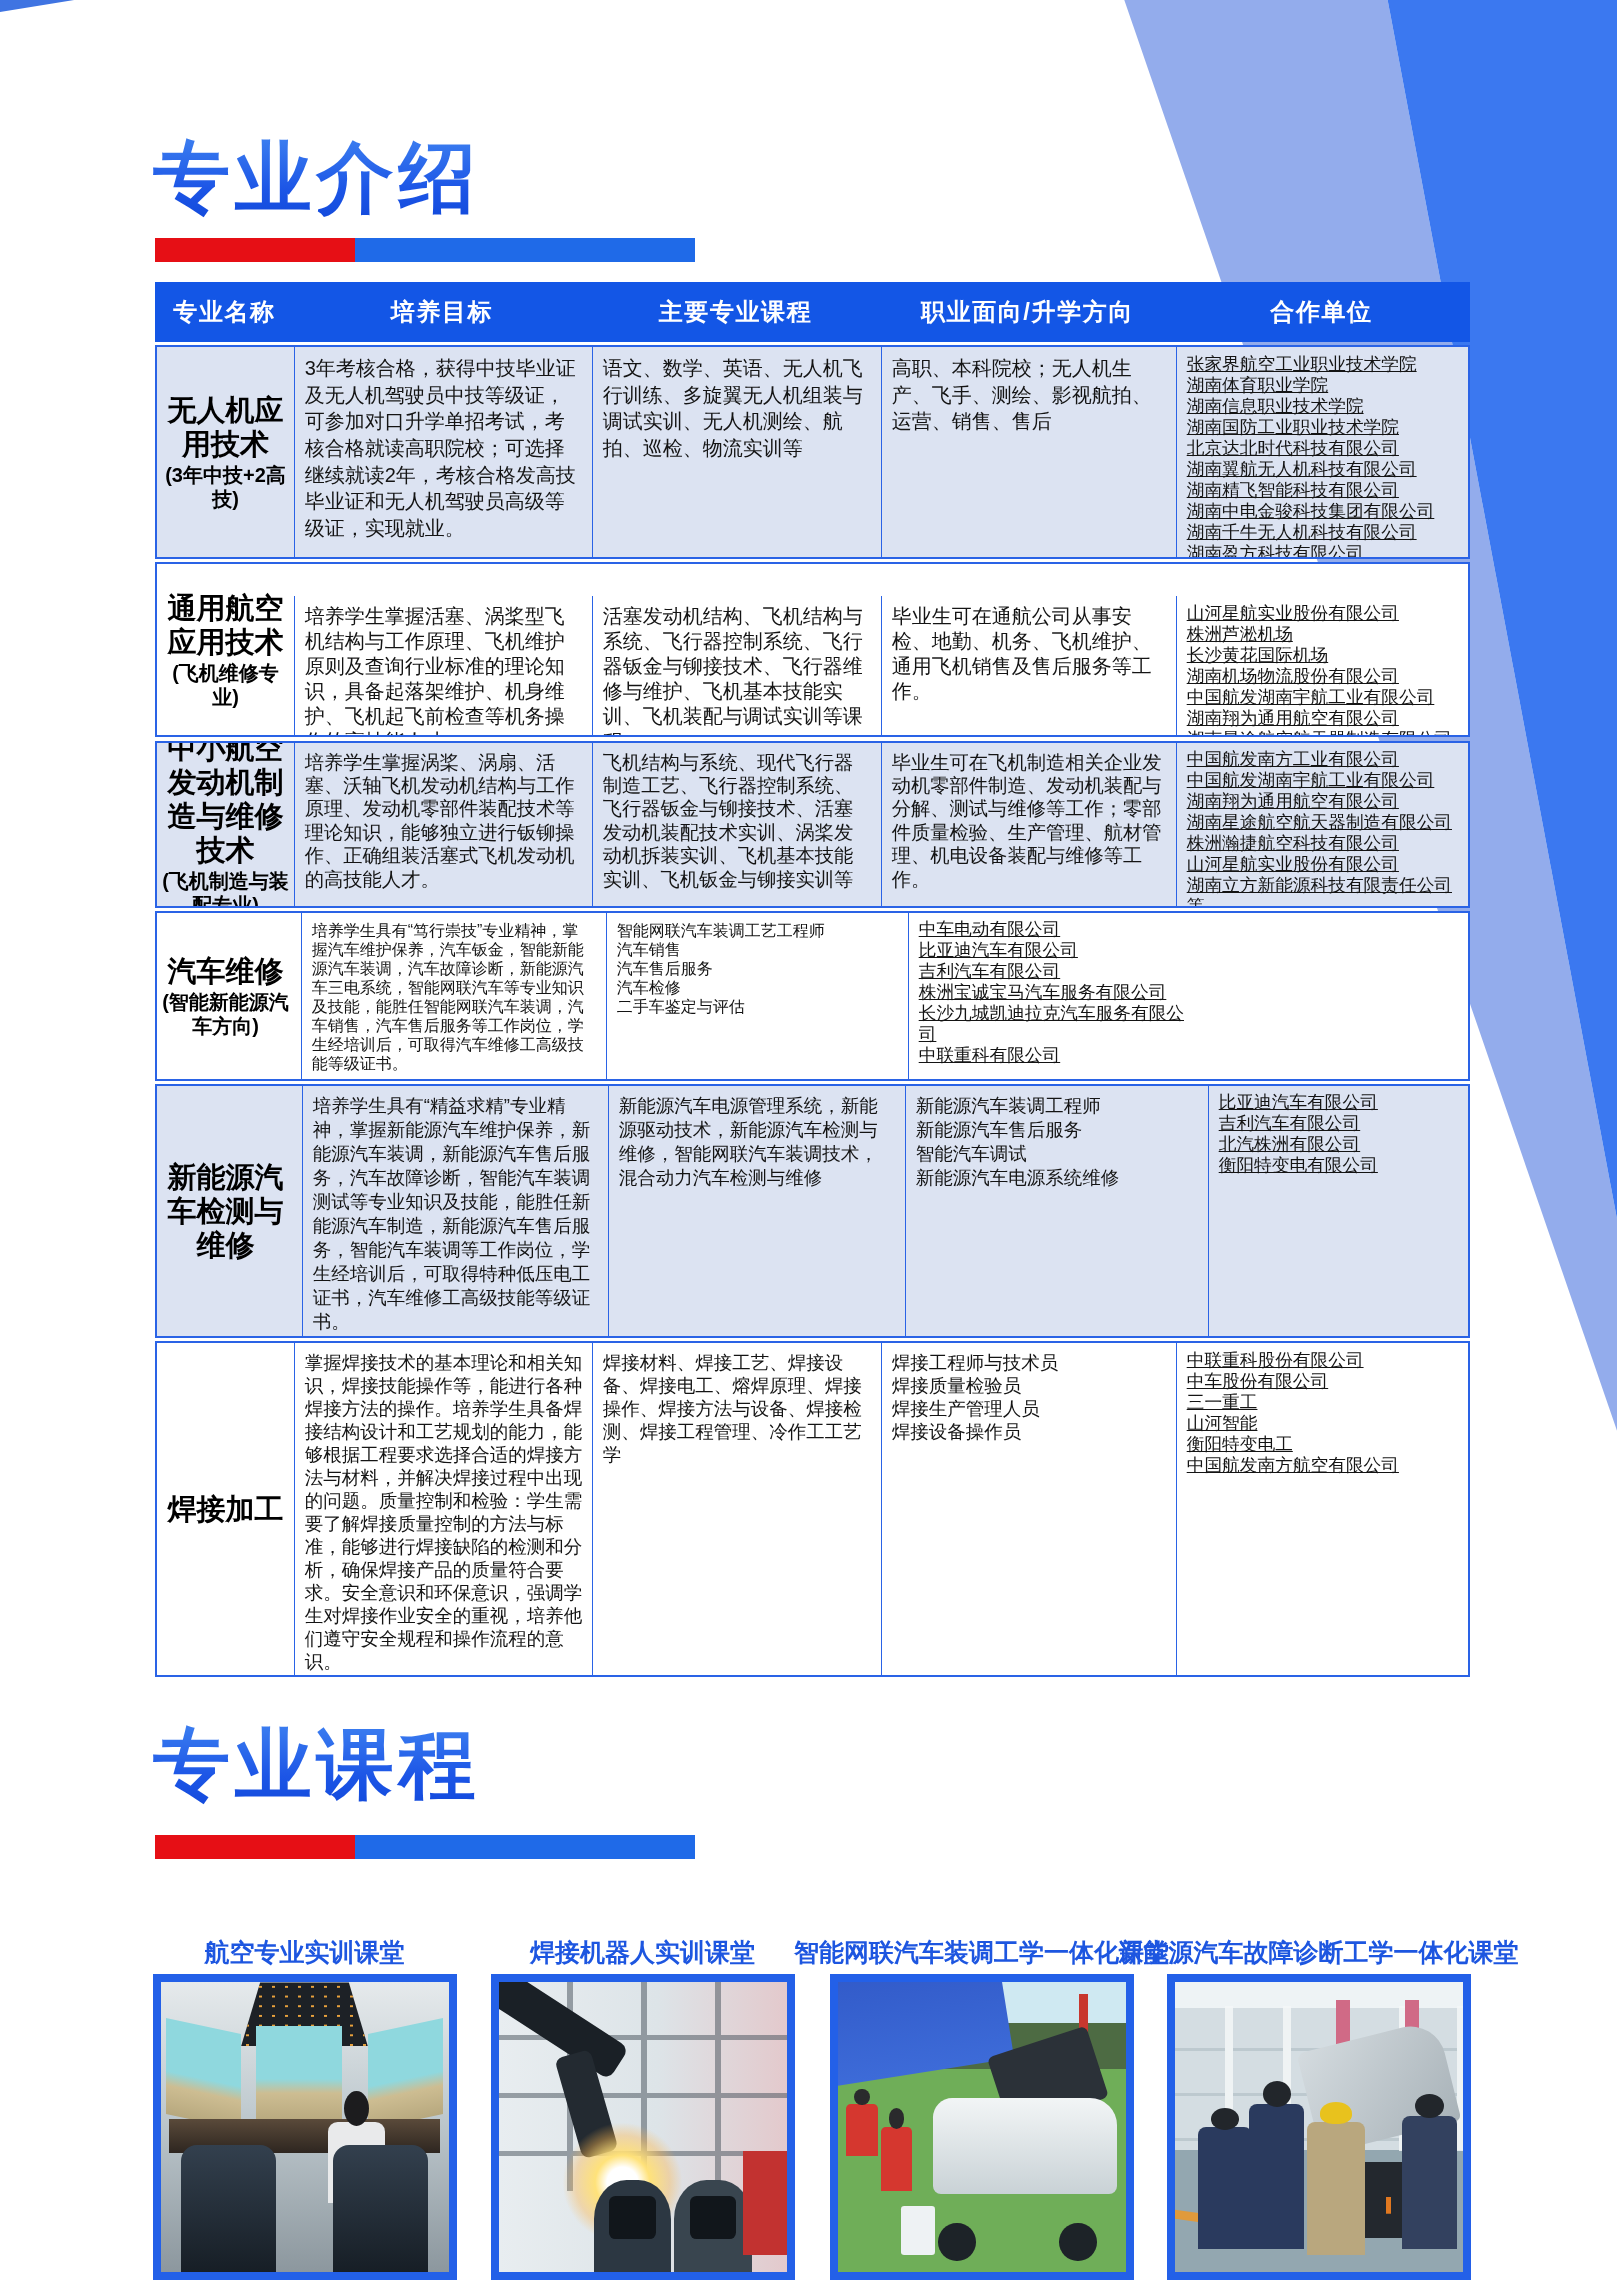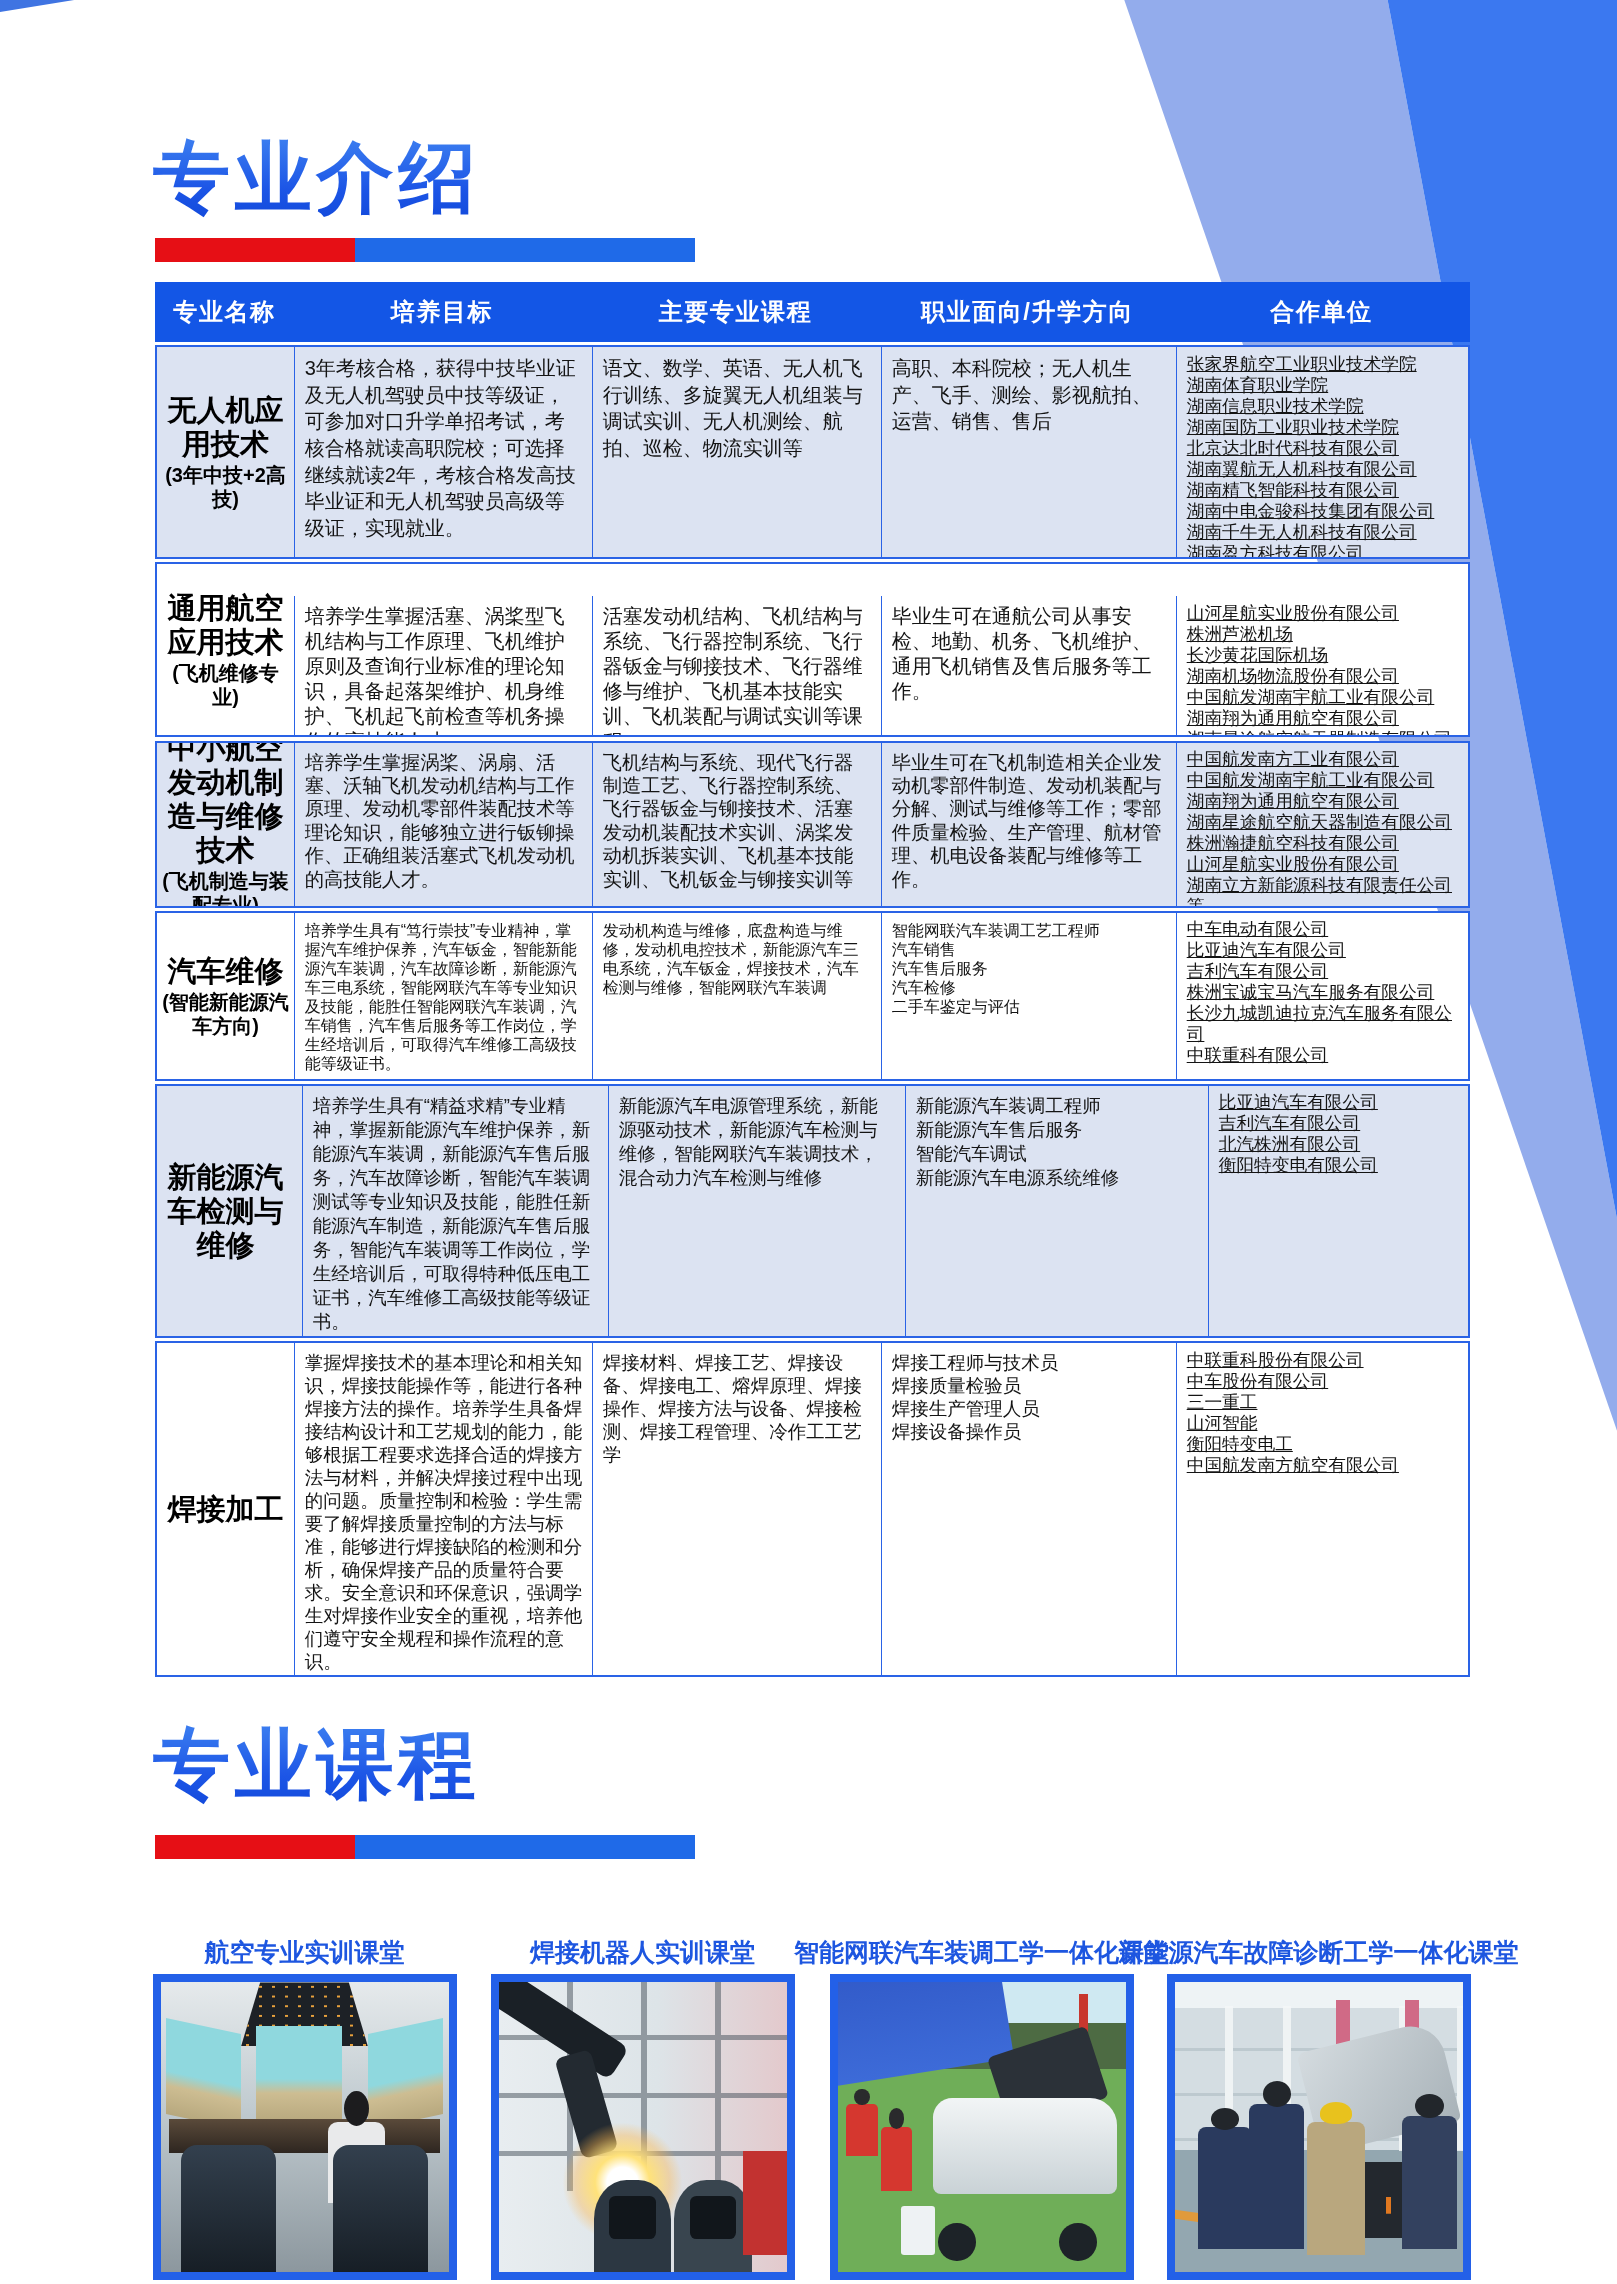--- a/index.html
+++ b/index.html
@@ -38,21 +38,21 @@
   .cell{box-sizing:border-box;overflow:hidden;flex:none;}
   .c1{width:137px;}.c2{width:298px;}.c3{width:289px;}.c4{width:295px;}.c5{width:293px;}
   .trow:not(.thead) .cell + .cell{border-left:1.6px solid #2a63e6;}
   .namecell{display:flex;flex-direction:column;align-items:center;justify-content:center;text-align:center;padding:3.2px;}
   .major-name{font-size:29px;font-weight:bold;line-height:1.18;color:#000;}
   .major-sub{font-size:20px;font-weight:bold;line-height:1.2;color:#000;margin-top:1.6px;}
   .body{padding:8px 9.7px;color:#141414;}
   .r1 .body{font-size:20px;line-height:26.6px;}
   .r2 .body{font-size:20px;line-height:25px;margin-top:32px;}
   .r3 .body{font-size:19.3px;line-height:23.4px;}
-  .r4 .body{font-size:16px;line-height:19px;}
+  .r4 .body{font-size:16px;line-height:19px;margin-left:7px;}
   .r5 .body{font-size:18.5px;line-height:24px;margin-left:8px;}
   .r6 .body{font-size:18.5px;line-height:23px;}
   .partners{font-size:17.7px !important;line-height:21px !important;padding-top:6.4px;text-decoration:underline;}
   .career .line,.partners .line{white-space:normal;}
 
   
   .pcard{position:absolute;top:1936px;width:403px;z-index:2;text-align:center;}
   #pcard-0{left:103px;}#pcard-1{left:441px;}#pcard-2{left:780px;}#pcard-3{left:1117px;}
   .pcaption{font-size:25px;font-weight:bold;color:#1d56e0;line-height:32px;white-space:nowrap;}
   .ph{position:relative;width:304px;height:306px;border:8.9px solid #2360e8;background:#cfd8dd;overflow:hidden;margin:6.4px auto 0;box-sizing:border-box;}
@@ -201,21 +201,20 @@
           <div class="line">山河星航实业股份有限公司</div>
           <div class="line">湖南立方新能源科技有限责任公司等</div>
         </div>
       </div>
       <div class="trow r4">
         <div class="cell namecell c1">
           <div class="major-name">汽车维修</div>
           <div class="major-sub">(智能新能源汽车方向)</div>
         </div>
         <div class="cell body c2 goal">培养学生具有“笃行崇技”专业精神，掌握汽车维护保养，汽车钣金，智能新能源汽车装调，汽车故障诊断，新能源汽车三电系统，智能网联汽车等专业知识及技能，能胜任智能网联汽车装调，汽车销售，汽车售后服务等工作岗位，学生经培训后，可取得汽车维修工高级技能等级证书。</div>
-        <div class="cell body c3 courses">发动机构造与维修，底盘构造与维修，发动机电控技术，新能源汽车三电系统，汽车钣金，焊接技术，汽车检测与维修，智能网联汽车装调</div>
         <div class="cell body c4 career">
           <div class="line">智能网联汽车装调工艺工程师</div>
           <div class="line">汽车销售</div>
           <div class="line">汽车售后服务</div>
           <div class="line">汽车检修</div>
           <div class="line">二手车鉴定与评估</div>
         </div>
         <div class="cell body c5 partners">
           <div class="line">中车电动有限公司</div>
           <div class="line">比亚迪汽车有限公司</div>

